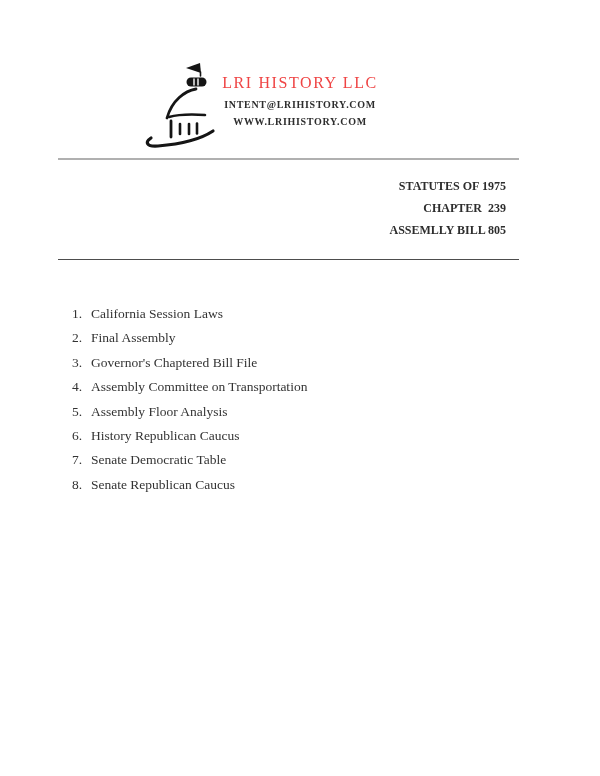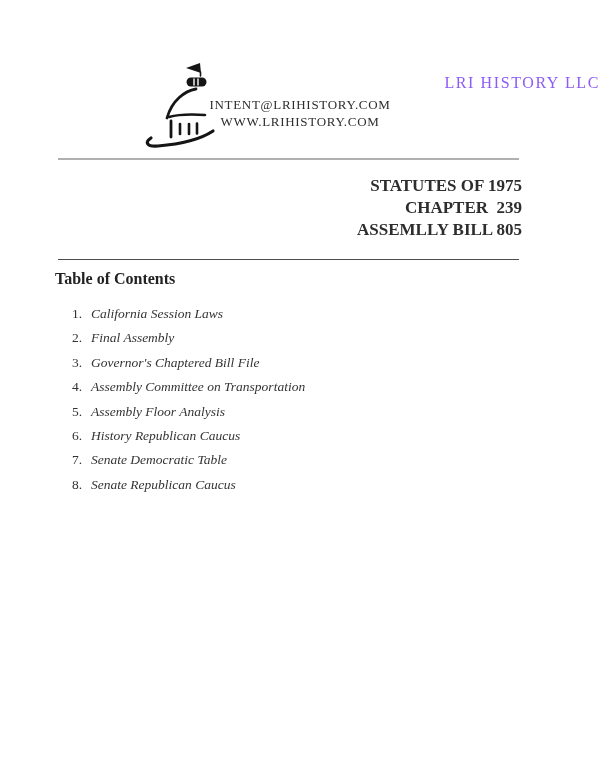--- a/index.html
+++ b/index.html
@@ -28,29 +28,29 @@
   .header-text {
     position: absolute;
     left: 0;
     top: 74px;
     width: 600px;
     text-align: center;
   }
   .company-name {
     font-size: 16px;
     letter-spacing: 1.6px;
-    color: #8b5cf6;
+    color: #ef4444;
     margin-bottom: 5px;
-    text-align: right;
   }
   .contact-line {
-    font-size: 13px;
+    font-size: 10px;
     letter-spacing: 0.7px;
     line-height: 16.5px;
     color: #2d2d2d;
+    font-weight: bold;
   }
 
   
   .rule-top {
     position: absolute;
     left: 58px;
     top: 158px;
     width: 461px;
     height: 2px;
     background: #b0b0b0;
@@ -60,25 +60,25 @@
     left: 58px;
     top: 259px;
     width: 461px;
     height: 1px;
     background: #4d4d4d;
   }
 
   
   .reference {
     position: absolute;
-    right: 78px;
+    right: 94px;
     top: 175px;
     text-align: right;
     font-weight: bold;
-    font-size: 17px;
+    font-size: 12px;
     line-height: 22px;
     color: #2d2d2d;
   }
   .reference div { white-space: pre; }
 
   
   .toc-heading {
     position: absolute;
     left: 55px;
     top: 270px;
@@ -97,21 +97,20 @@
     line-height: 24.4px;
     font-size: 13.5px;
     color: #333333;
   }
   .toc-num {
     width: 27px;
     text-align: right;
   }
   .toc-label {
     margin-left: 9px;
-    font-style: italic;
   }
 </style>
 </head>
 <body>
 
 <div class="page">
 
   <svg class="logo" viewBox="0 0 95 92" fill="none" stroke="#151515" stroke-linecap="round" stroke-linejoin="round">
 
     <path d="M63,13 L48,8 L62,3 Z" fill="#151515" stroke="none"></path>
@@ -142,21 +141,20 @@
   <div class="rule-top"></div>
 
   <div class="reference">
     <div>STATUTES OF 1975</div>
     <div>CHAPTER  239</div>
     <div>ASSEMLLY BILL 805</div>
   </div>
 
   <div class="rule-mid"></div>
 
-  <div class="toc-heading">Table of Contents</div>
 
   <div class="toc-list">
     <div class="toc-item">
       <span class="toc-num">1.</span>
       <span class="toc-label">California Session Laws</span>
     </div>
     <div class="toc-item">
       <span class="toc-num">2.</span>
       <span class="toc-label">Final Assembly</span>
     </div>

